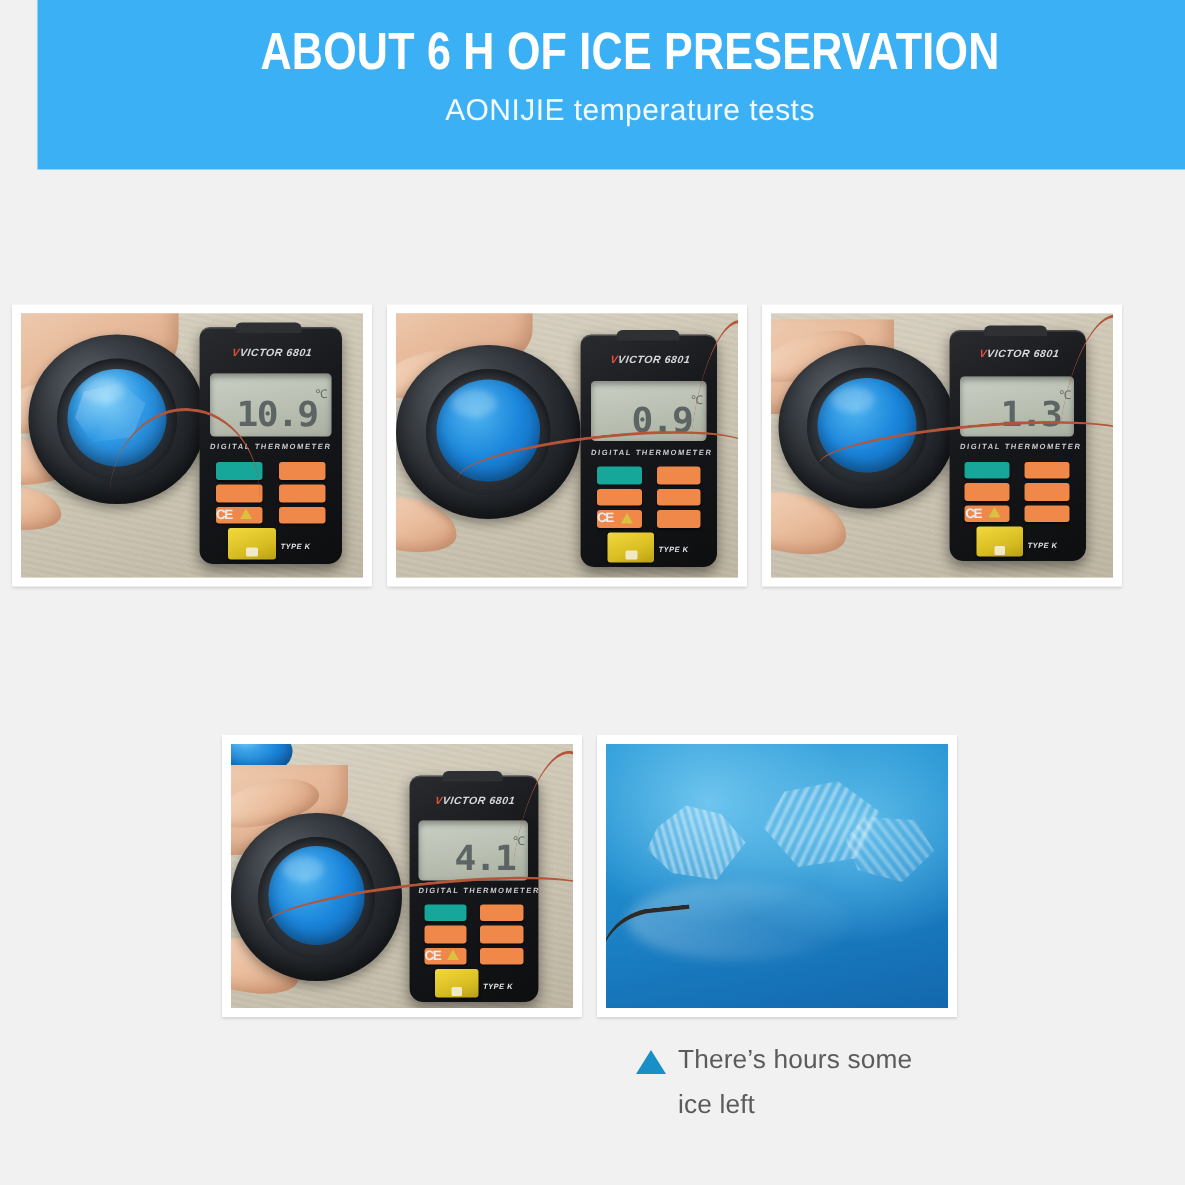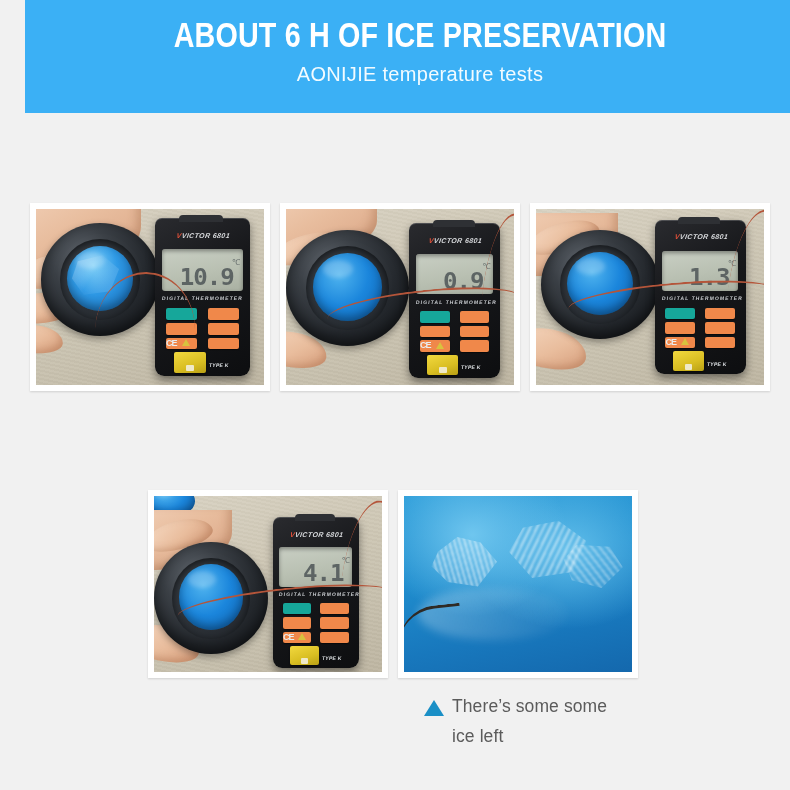--- a/index.html
+++ b/index.html
@@ -55,21 +55,21 @@
     position: absolute;
     left: 0;
     top: 113px;
     width: 790px;
     height: 677px;
   }
   .row {
     position: absolute;
     display: flex;
   }
-  .row-top  { left: 30px;  top: 90px;  }
+  .row-top  { left: 8px;  top: 90px;  }
   .row-bot  { left: 148px; top: 377px; }
 
   .cell {
     display: flex;
     flex-direction: column;
     width: 240px;
     margin-right: 10px;
   }
   .cell:last-child { margin-right: 0; }
 
@@ -622,17 +622,17 @@
             <div class="ice-flake ice-a"></div>
             <div class="ice-flake ice-b"></div>
             <div class="ice-flake ice-c"></div>
             <div class="ice-sheen"></div>
             <div class="closeup-wire"></div>
           </div>
         </div>
       </div>
       <div class="caption caption-note">
         <span class="note-tri"></span>
-        <span class="note-text"><span>There’s some</span> <span>some ice left</span></span>
+        <span class="note-text"><span>There’s hours</span> <span>some ice left</span></span>
       </div>
     </div>
   </div>
 </div>
 
 </body></html>

